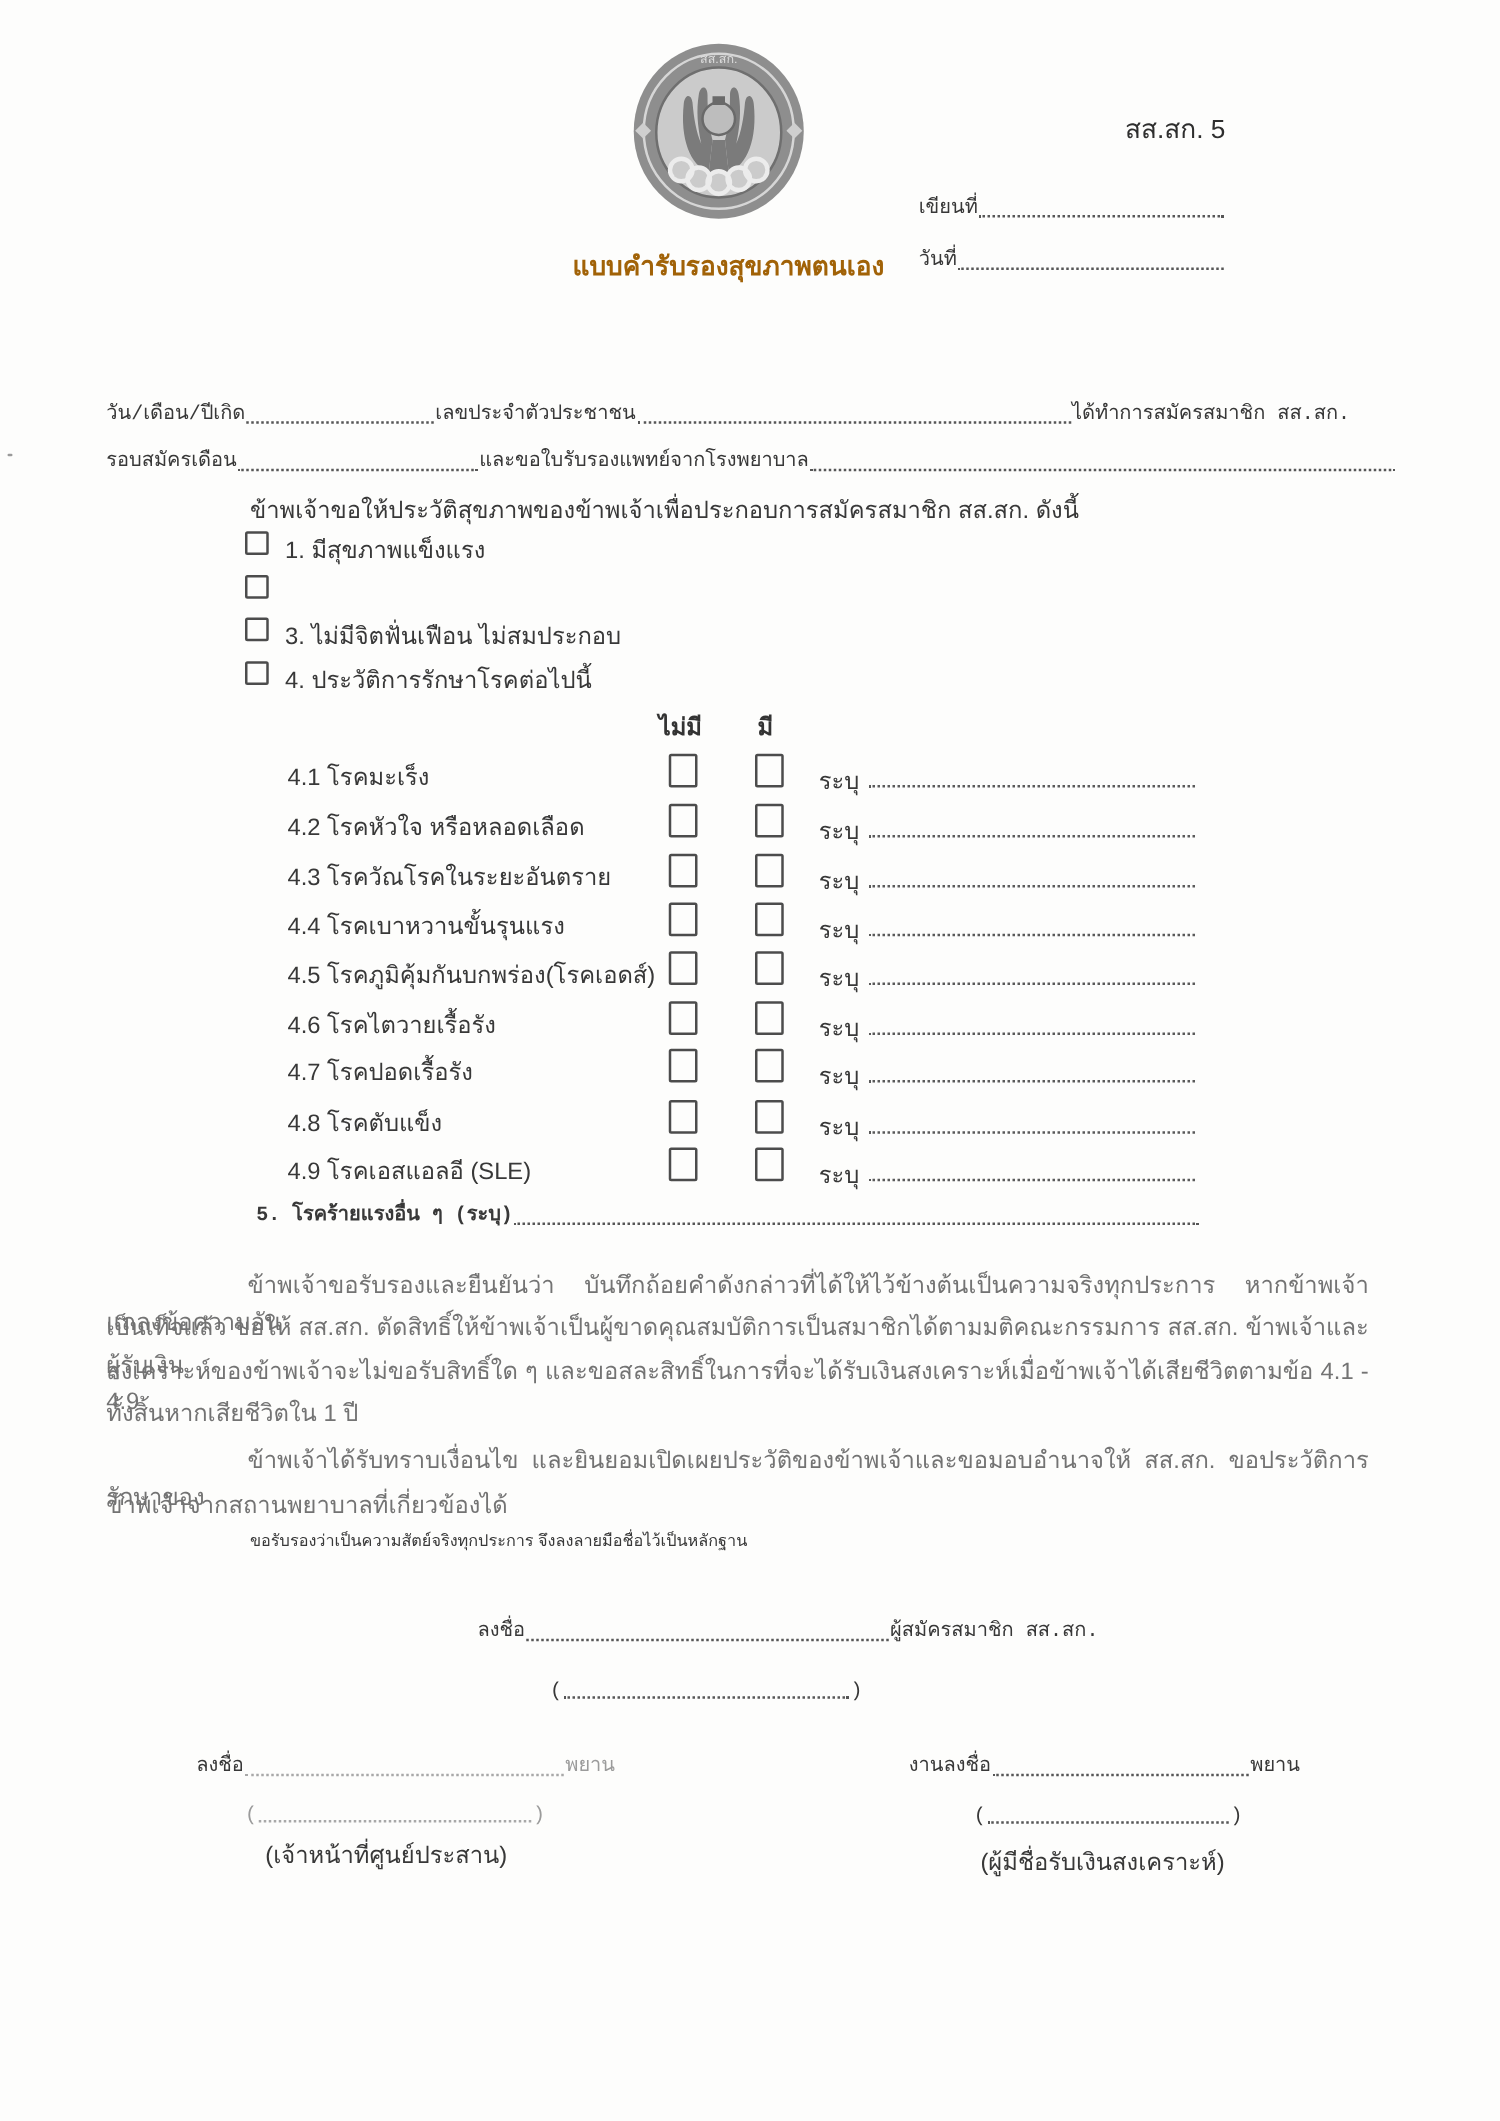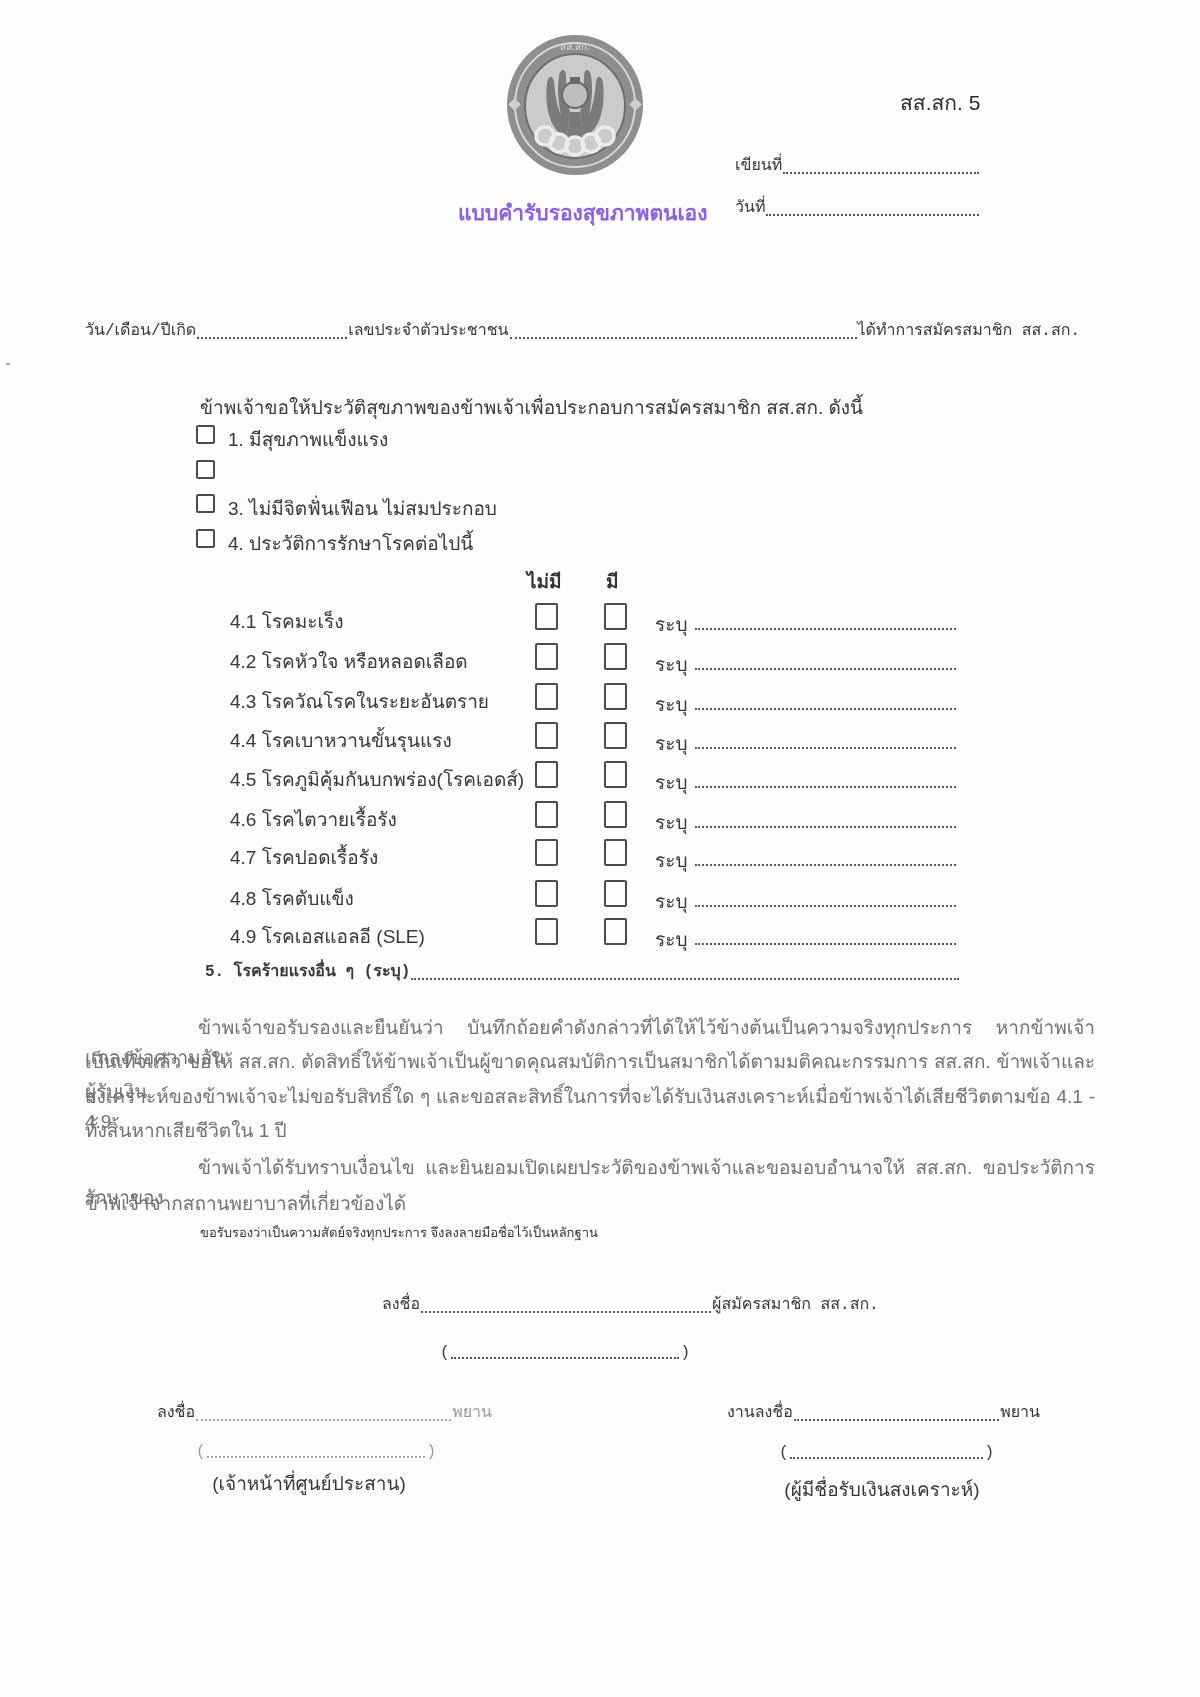--- a/index.html
+++ b/index.html
@@ -10,21 +10,21 @@
     font-family:"Liberation Sans","DejaVu Sans",sans-serif;
     color:#383838;
     overflow:hidden;
   }
   .abs{position:absolute;}
   .line{position:absolute;display:flex;align-items:flex-end;font-size:16px;height:27px;white-space:nowrap;font-family:Liberation Mono, monospace;}
   .lbl{white-space:nowrap;}
   .dots{border-bottom:2px dotted #565656;height:18px;margin:0 1px 3px 1px;flex:0 0 auto;}
   .dots.grow{flex:1 1 auto;}
   .indent{display:inline-block;flex:0 0 auto;}
-  .title{font-size:21px;font-weight:700;color:#8b5cf6;}
+  .title{font-size:21px;font-weight:700;color:#a16207;}
   .formcode{font-size:21px;color:#2e2e2e;}
   .cb{position:absolute;width:19px;height:19px;border:2px solid #4c4c4c;border-radius:2px;background:transparent;box-sizing:border-box;}
   .decl-row{position:absolute;left:16px;width:1200px;height:30px;}
   .decl-row .cb{left:180px;top:1px;}
   .decl-row .lbl{position:absolute;left:212px;top:0;font-size:19px;}
   .colhead{position:absolute;font-size:19px;font-weight:600;color:#333;}
   .dz-row{position:absolute;left:0;width:1200px;height:30px;}
   .dz-row .dz-label{position:absolute;left:230px;top:3px;font-size:19px;}
   .dz-row .cb{width:23px;height:27px;top:0;}
   .dz-row .cb.c1{left:535px;}
@@ -85,20 +85,26 @@
 
 
   <div class="line" style="left:85px;top:315px;width:995px;">
     <span class="lbl">วัน/เดือน/ปีเกิด</span>
     <span class="dots" style="width:150px;"></span>
     <span class="lbl">เลขประจำตัวประชาชน</span>
     <span class="dots grow"></span>
     <span class="lbl">ได้ทำการสมัครสมาชิก สส.สก.</span>
   </div>
 
+  <div class="line" style="left:85px;top:353px;width:1032px;">
+    <span class="lbl">รอบสมัครเดือน</span>
+    <span class="dots" style="width:192px;"></span>
+    <span class="lbl">และขอใบรับรองแพทย์จากโรงพยาบาล</span>
+    <span class="dots grow"></span>
+  </div>
 
   <div class="abs" style="left:200px;top:392px;font-size:19px;">ข้าพเจ้าขอให้ประวัติสุขภาพของข้าพเจ้าเพื่อประกอบการสมัครสมาชิก สส.สก. ดังนี้</div>
 
   <div class="decl-row" style="top:424px;">
     <span class="cb"></span>
     <span class="lbl">1. มีสุขภาพแข็งแรง</span>
   </div>
   <div class="decl-row" style="top:459px;">
     <span class="cb"></span>
   </div>

